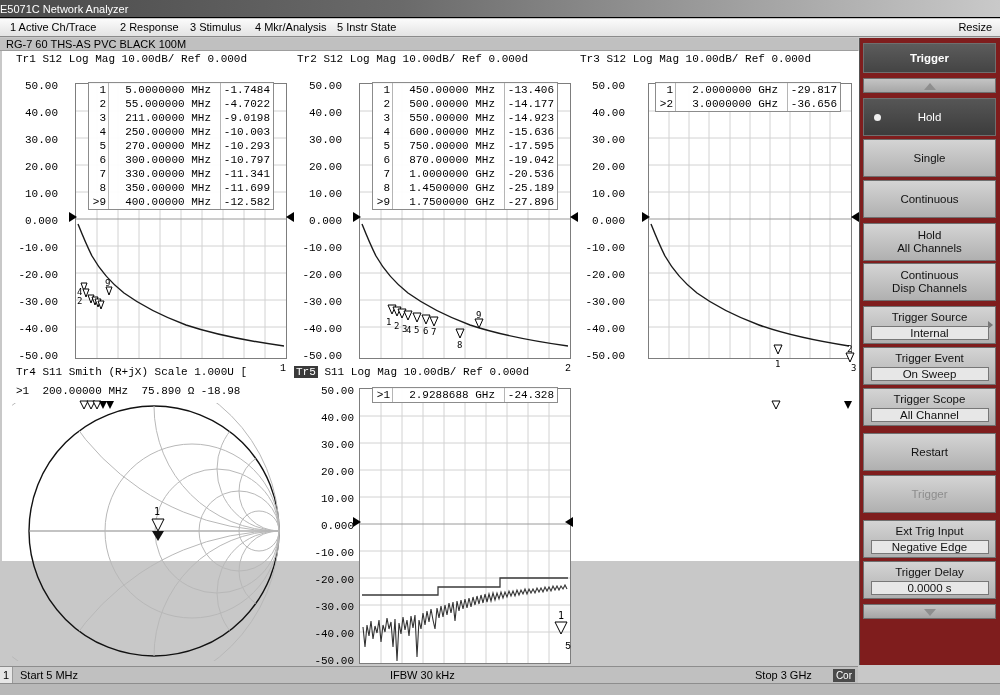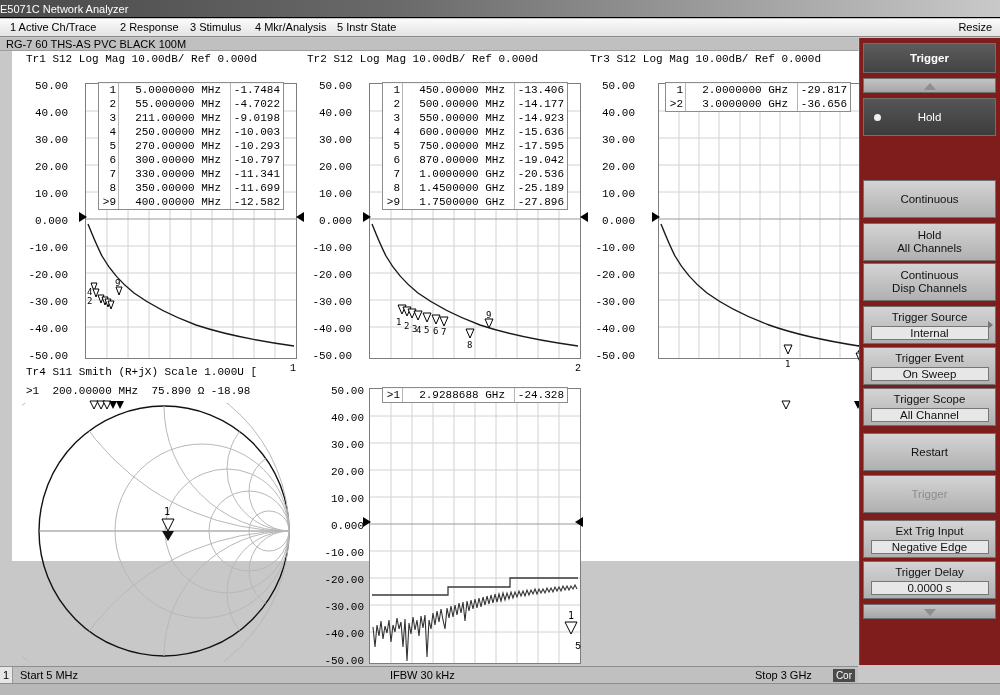--- a/index.html
+++ b/index.html
@@ -32,21 +32,21 @@
 
   
   .chtitle{
     position:absolute; left:0; top:38px; width:858px; height:13px;
     background:#c0c0c0; font-size:11px; color:#000; padding-left:6px;
     line-height:13px; letter-spacing:0px;
     border-bottom:1px solid #9d9d9d;
   }
   
   .canvas{
-    position:absolute; left:12px; top:51px; width:858px; height:510px;
+    position:absolute; left:2px; top:51px; width:858px; height:510px;
     background:#ffffff; border-right:1px solid #707070;
   }
   .trlabel{
     position:absolute; font-family:"Liberation Mono", monospace;
     font-size:11px; color:#000; white-space:pre;
   }
   .hl{ background:#3a3a3a; color:#fff; padding:0 2px; }
 
   
   .ylab{
@@ -446,20 +446,21 @@
             <clipPath id="sm">
               <circle cx="142" cy="128" r="125"></circle>
             </clipPath>
           </defs>
         <polygon points="140,116 152,116 146,128" fill="#fff" stroke="#000" stroke-width="1"></polygon>
         <text x="142" y="112" font-size="10" font-family="monospace">1</text>
         <polygon points="140,128 152,128 146,138" fill="#111"></polygon>
       </svg>
     </div>
 
+    <div class="trlabel" style="left:292px; top:315px;"><span class="hl">Tr5</span> <span>S11 Log Mag 10.00dB/ Ref 0.000d</span></div>
 
     <div>
       <div class="ylab" style="left:300px; top:334px;">50.00</div>
       <div class="ylab" style="left:300px; top:361px;">40.00</div>
       <div class="ylab" style="left:300px; top:388px;">30.00</div>
       <div class="ylab" style="left:300px; top:415px;">20.00</div>
       <div class="ylab" style="left:300px; top:442px;">10.00</div>
       <div class="ylab" style="left:300px; top:469px;">0.000</div>
       <div class="ylab" style="left:300px; top:496px;">-10.00</div>
       <div class="ylab" style="left:300px; top:523px;">-20.00</div>
@@ -540,20 +541,23 @@
 
     <div class="arrowbar" style="top:40px;">
       <span class="tri up"></span>
     </div>
 
     <div class="sk active" style="top:60px; height:38px;">
       <span class="radio"></span>
       <span class="lbl">Hold</span>
     </div>
 
+    <div class="sk" style="top:101px; height:38px;">
+      <span class="lbl">Single</span>
+    </div>
 
     <div class="sk" style="top:142px; height:38px;">
       <span class="lbl">Continuous</span>
     </div>
 
     <div class="sk" style="top:185px; height:38px;">
       <span class="lbl">Hold</span>
       <span class="lbl">All Channels</span>
     </div>
 

